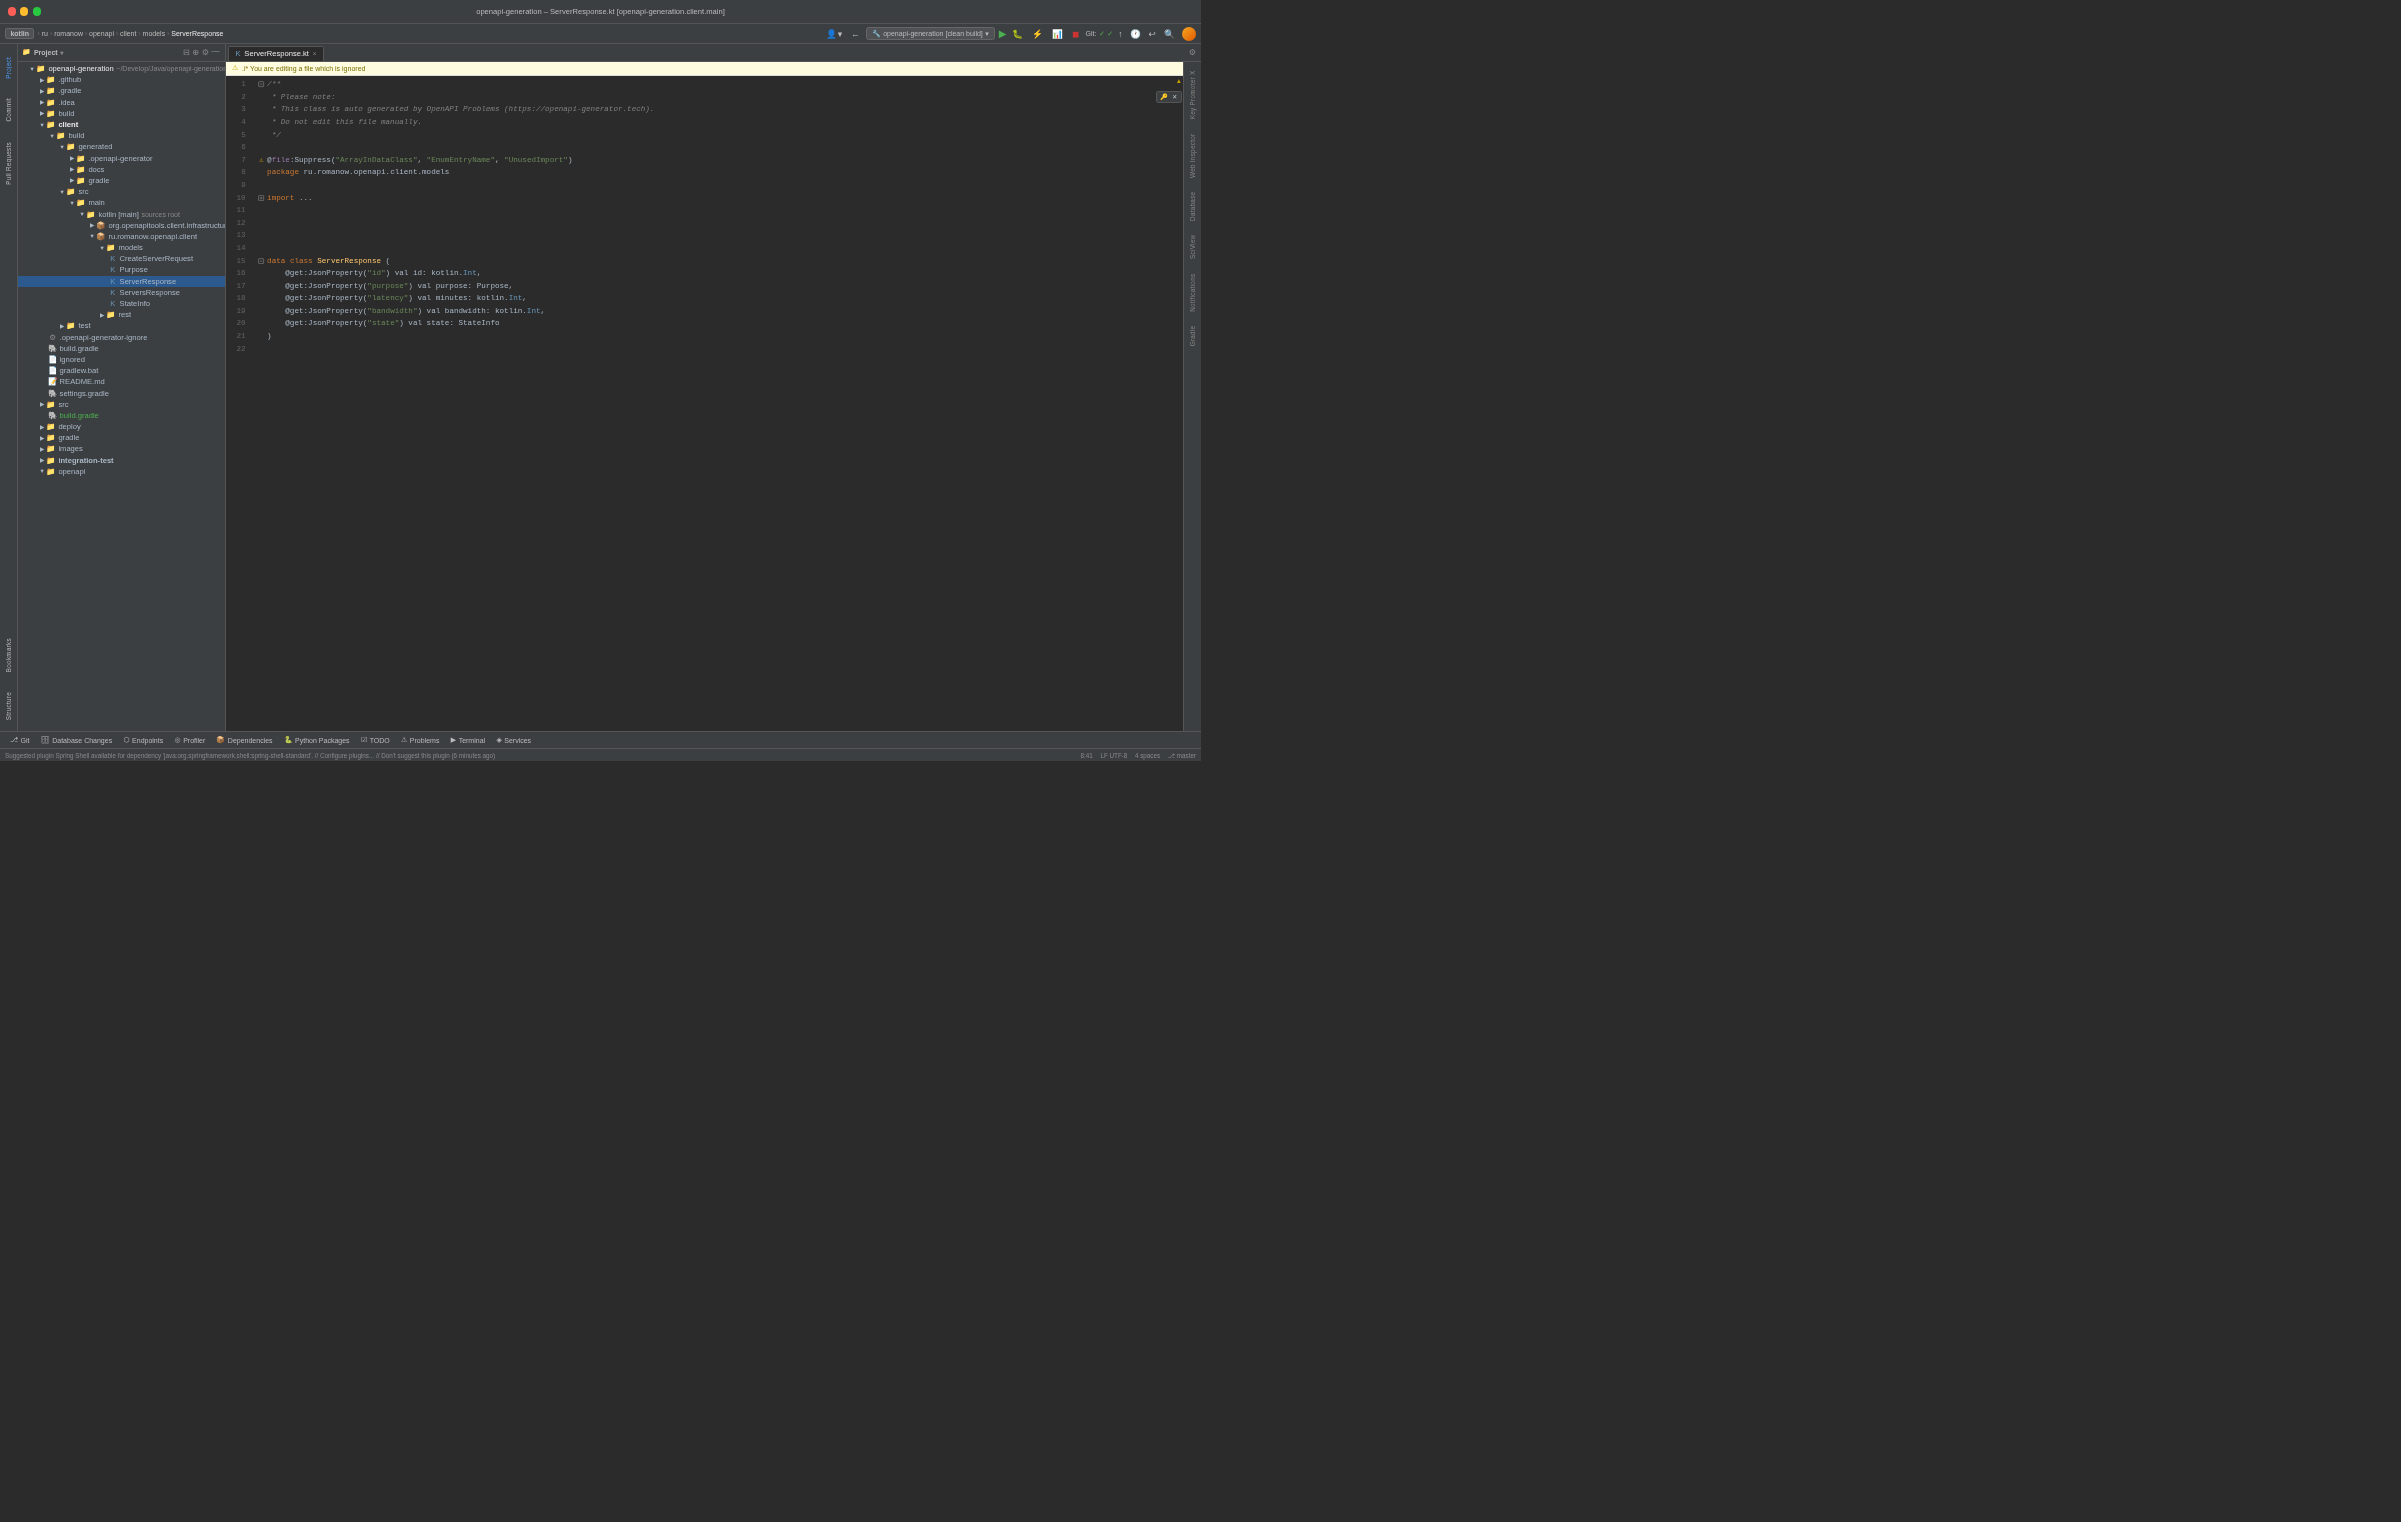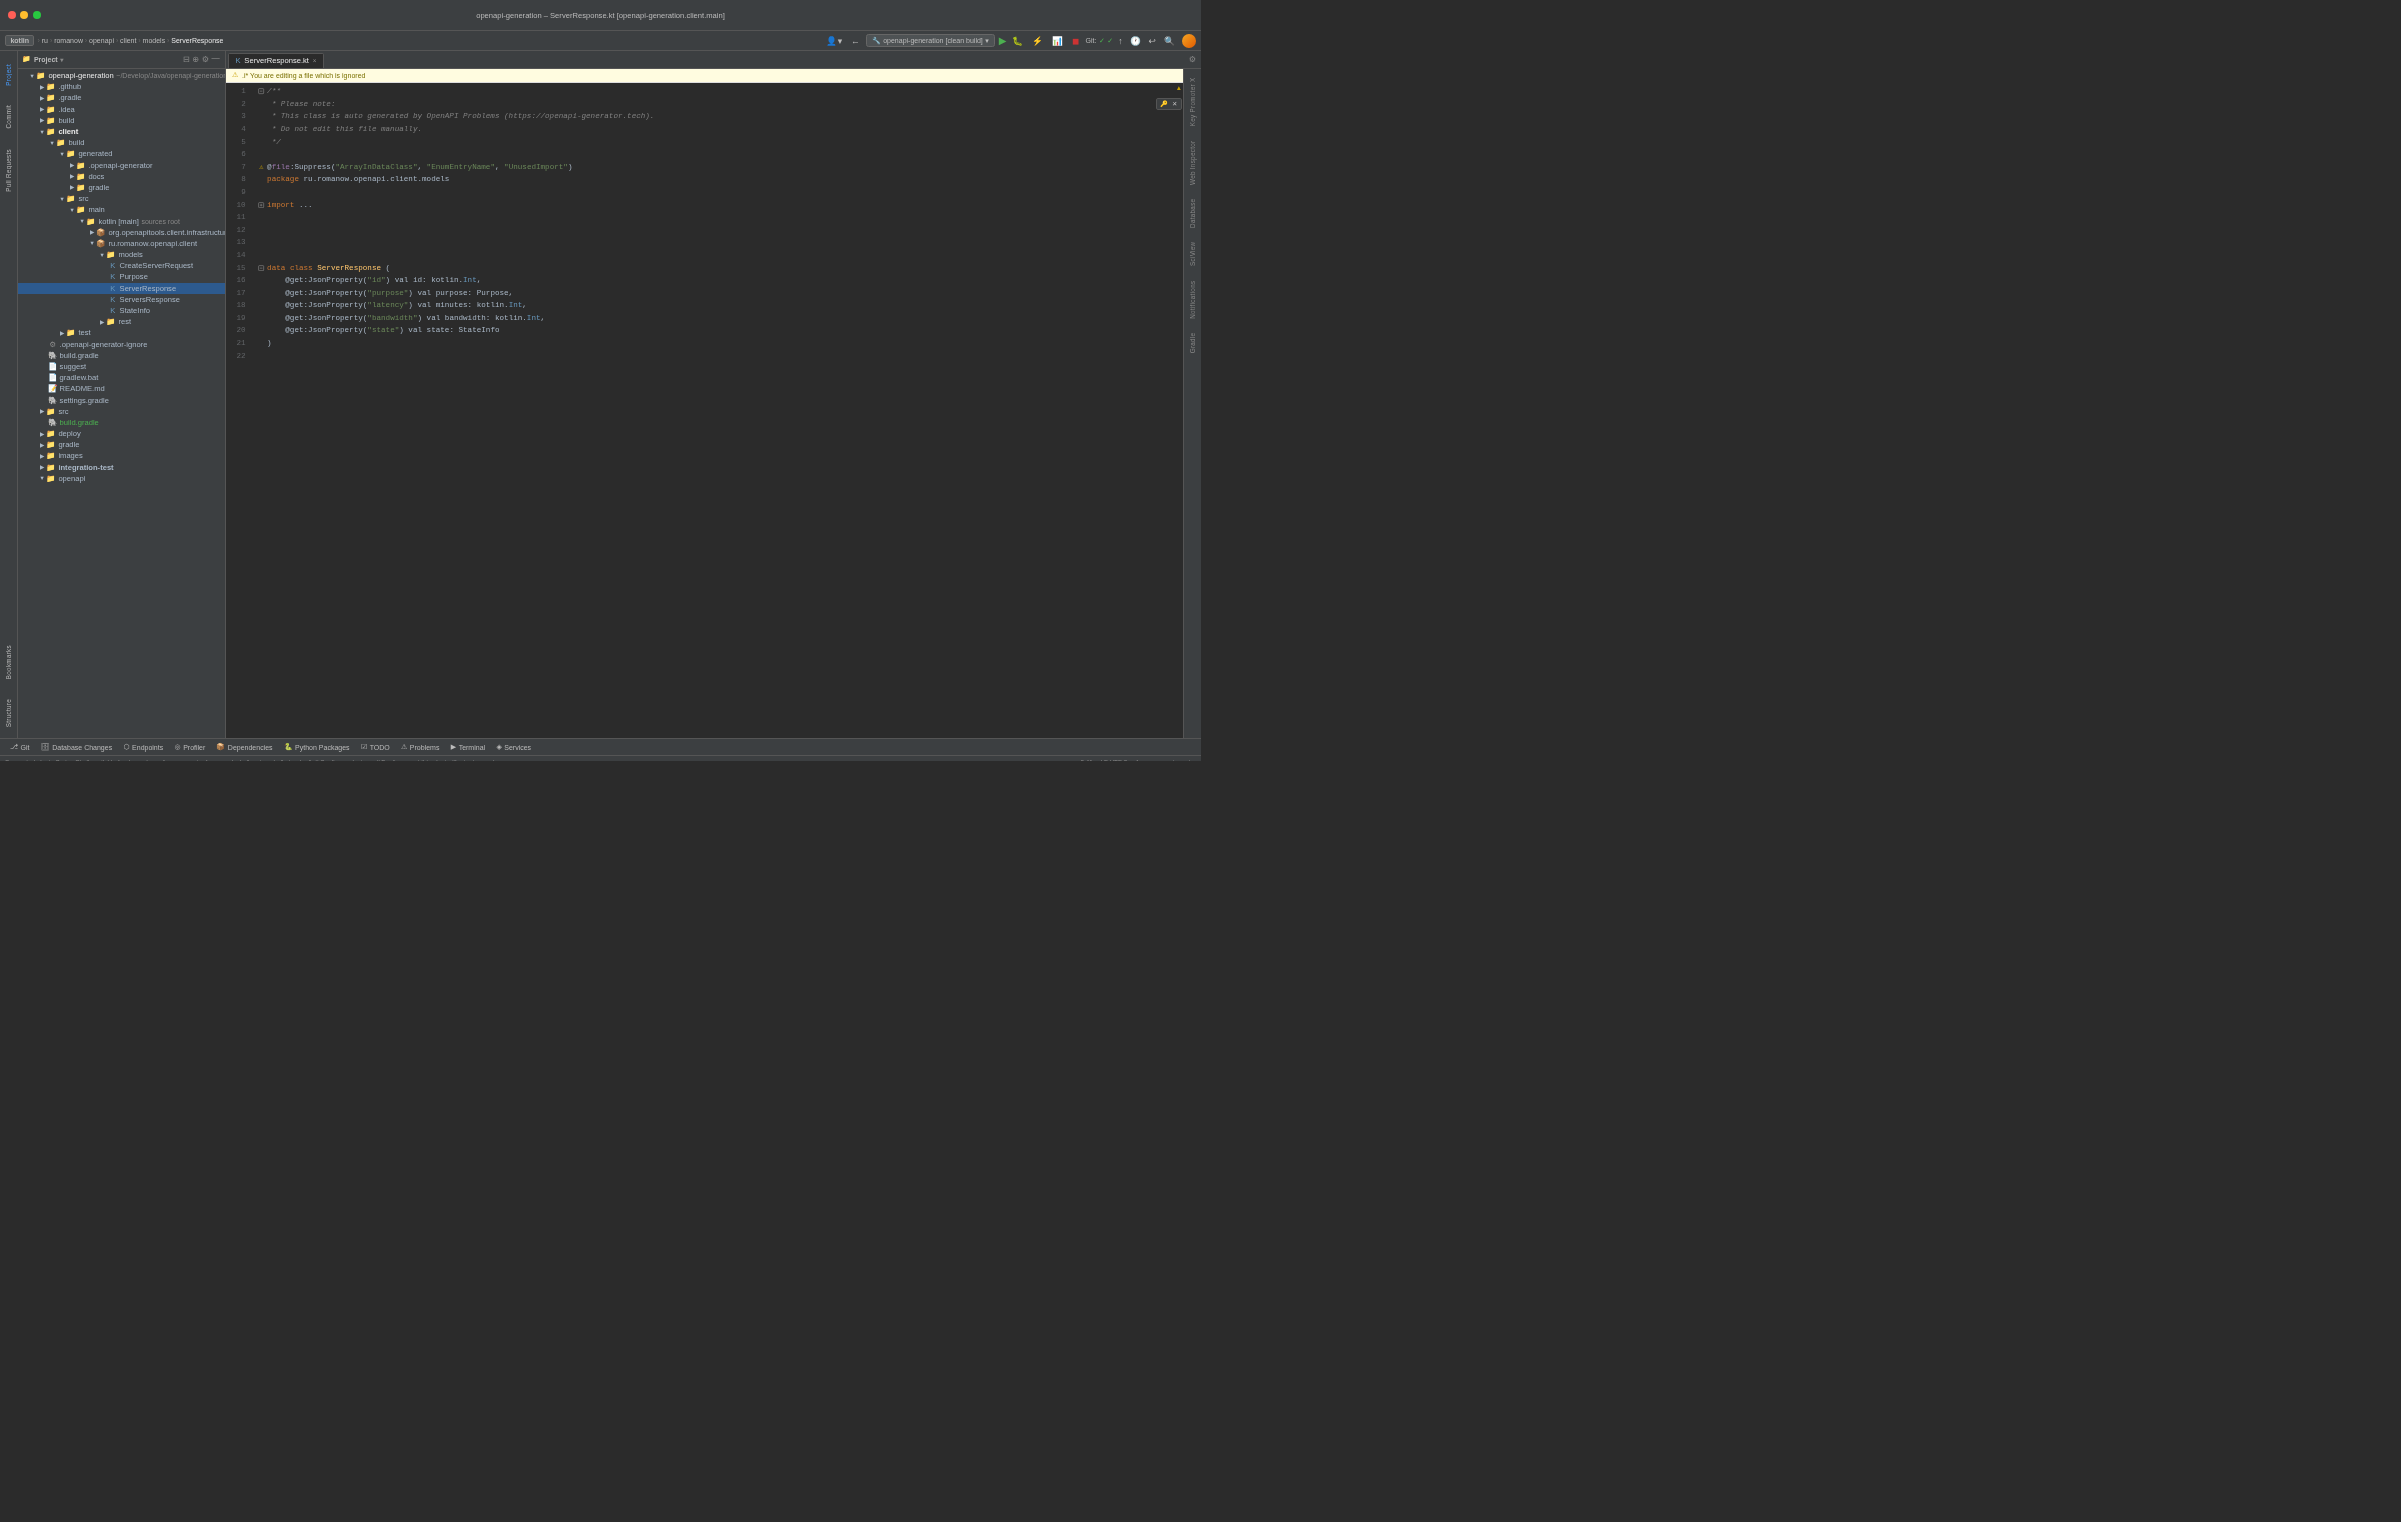--- a/index.html
+++ b/index.html
@@ -10,21 +10,21 @@
       color: #a9b7c6;
       width: 1201px;
       height: 761px;
       overflow: hidden;
       transform-origin: top left;
     }
 
     
     .title-bar {
       background: #3c3f41;
-      height: 31px;
+      height: 24px;
       display: flex;
       align-items: center;
       justify-content: center;
       position: relative;
       border-bottom: 0.6px solid #555;
     }
     .traffic-lights {
       position: absolute;
       left: 7.6px;
       display: flex;
@@ -775,21 +775,21 @@
             <span class="tree-indent"></span>
           <span class="tree-icon gradle-icon">🐘</span>
           <span>build.gradle</span>
         </div>
 
         <div class="tree-item">
           <span class="tree-indent"></span>
             <span class="tree-indent"></span>
             <span class="tree-indent"></span>
           <span class="tree-icon" style="color:#888;">📄</span>
-          <span>suggest</span>
+          <span>ignored</span>
         </div>
 
         <div class="tree-item">
           <span class="tree-indent"></span>
             <span class="tree-indent"></span>
             <span class="tree-indent"></span>
           <span class="tree-icon" style="color:#888;">📄</span>
           <span>gradlew.bat</span>
         </div>
 

